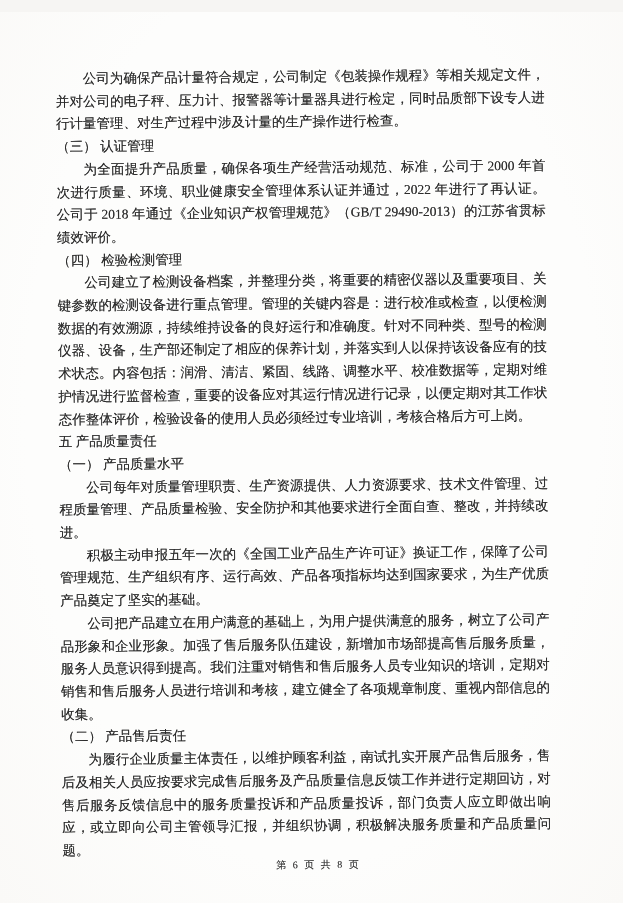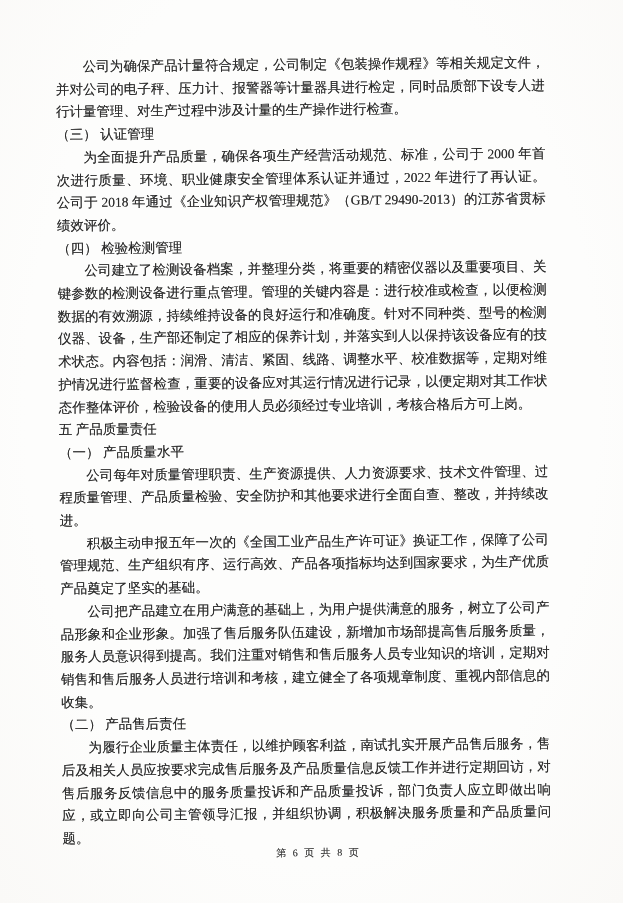--- a/index.html
+++ b/index.html
@@ -11,20 +11,21 @@
     width: 623px;
     height: 903px;
     overflow: hidden;
     position: relative;
     font-family: "Liberation Serif", "DejaVu Serif", serif;
   }
   .page {
     position: absolute;
     inset: 0;
     background: radial-gradient(ellipse at 50% 45%, #fdfdfc 65%, #faf9f7 100%);
+    margin-top: 12px;
   }
   .content {
     position: absolute;
     left: 59px;
     top: 54px;
     width: 489px;
     transform: rotate(-0.5deg);
     transform-origin: 50% 50%;
     color: #2b2b2b;
     font-size: 13.5px;

